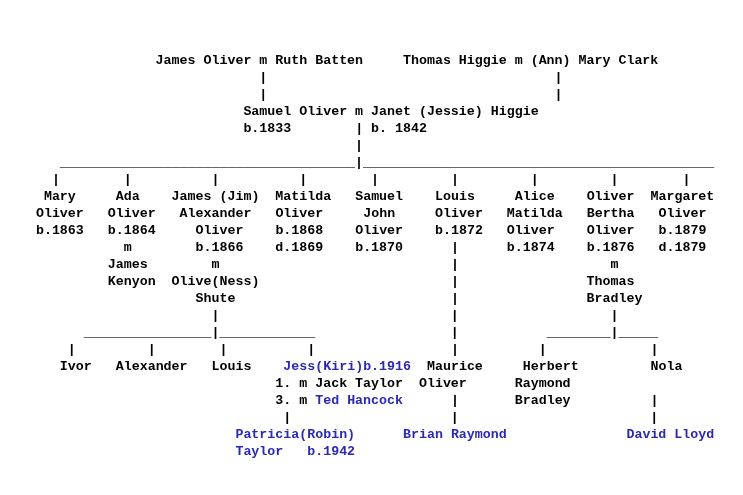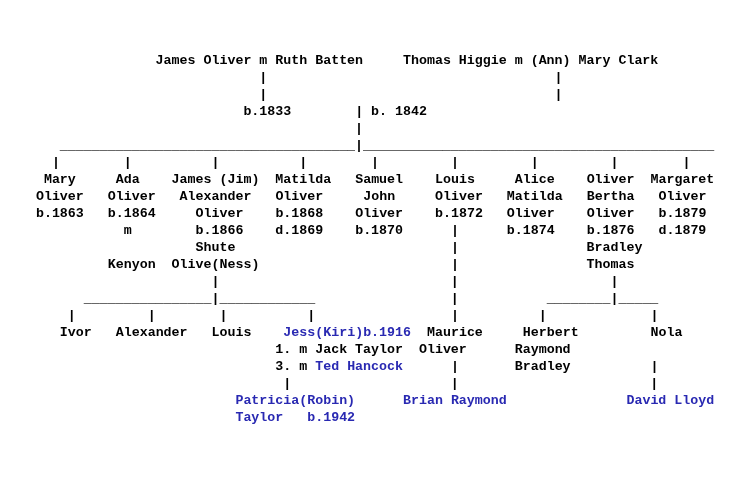--- a/index.html
+++ b/index.html
@@ -36,30 +36,32 @@
   }
 </style>
 </head>
 <body>
 
 <div class="page">
   <div class="tree" id="tree">
       <div class="row">                   <span>James Oliver m Ruth Batten</span>     <span>Thomas Higgie m (Ann) Mary Clark</span></div>
       <div class="row">                                <span>|</span>                                    <span>|</span></div>
       <div class="row">                                <span>|</span>                                    <span>|</span></div>
+      <div class="row">                              <span>Samuel Oliver m Janet (Jessie) Higgie</span></div>
       <div class="row">                              <span>b.1833</span>        <span>|</span> <span>b. 1842</span></div>
       <div class="row">                                            <span>|</span></div>
       <div class="row">       <span>_____________________________________|____________________________________________</span></div>
       <div class="row">      <span>|</span>        <span>|</span>          <span>|</span>          <span>|</span>        <span>|</span>         <span>|</span>         <span>|</span>         <span>|</span>        <span>|</span></div>
       <div class="row">     <span>Mary</span>     <span>Ada</span>    <span>James (Jim)</span>  <span>Matilda</span>   <span>Samuel</span>    <span>Louis</span>     <span>Alice</span>    <span>Oliver</span>  <span>Margaret</span></div>
       <div class="row">    <span>Oliver</span>   <span>Oliver</span>   <span>Alexander</span>   <span>Oliver</span>     <span>John</span>     <span>Oliver</span>   <span>Matilda</span>   <span>Bertha</span>   <span>Oliver</span></div>
       <div class="row">    <span>b.1863</span>   <span>b.1864</span>     <span>Oliver</span>    <span>b.1868</span>    <span>Oliver</span>    <span>b.1872</span>   <span>Oliver</span>    <span>Oliver</span>   <span>b.1879</span></div>
       <div class="row">               <span>m</span>        <span>b.1866</span>    <span>d.1869</span>    <span>b.1870</span>      <span>|</span>      <span>b.1874</span>    <span>b.1876</span>   <span>d.1879</span></div>
+      <div class="row">             <span>James</span>        <span>m</span>                             <span>|</span>                   <span>m</span></div>
+      <div class="row">             <span>Kenyon</span>  <span>Olive(Ness)</span>                        <span>|</span>                <span>Thomas</span></div>
       <div class="row">                        <span>Shute</span>                           <span>|</span>                <span>Bradley</span></div>
-      <div class="row">             <span>Kenyon</span>  <span>Olive(Ness)</span>                        <span>|</span>                <span>Thomas</span></div>
       <div class="row">                          <span>|</span>                             <span>|</span>                   <span>|</span></div>
       <div class="row">          <span>________________|____________</span>                 <span>|</span>           <span>________|_____</span></div>
       <div class="row">        <span>|</span>         <span>|</span>        <span>|</span>          <span>|</span>                 <span>|</span>          <span>|</span>             <span>|</span></div>
       <div class="row">       <span>Ivor</span>   <span>Alexander</span>   <span>Louis</span>    <span class="link">Jess(Kiri)b.1916</span>  <span>Maurice</span>     <span>Herbert</span>         <span>Nola</span></div>
       <div class="row">                                  <span>1. m Jack Taylor</span>  <span>Oliver</span>      <span>Raymond</span></div>
       <div class="row">                                  <span>3. m </span><span class="link">Ted Hancock</span>      <span>|</span>       <span>Bradley</span>          <span>|</span></div>
       <div class="row">                                   <span>|</span>                    <span>|</span>                        <span>|</span></div>
       <div class="row">                             <span class="link">Patricia(Robin)</span>      <span class="link">Brian Raymond</span>               <span class="link">David Lloyd</span></div>
       <div class="row">                             <span class="link">Taylor   b.1942</span></div>
     </div>

